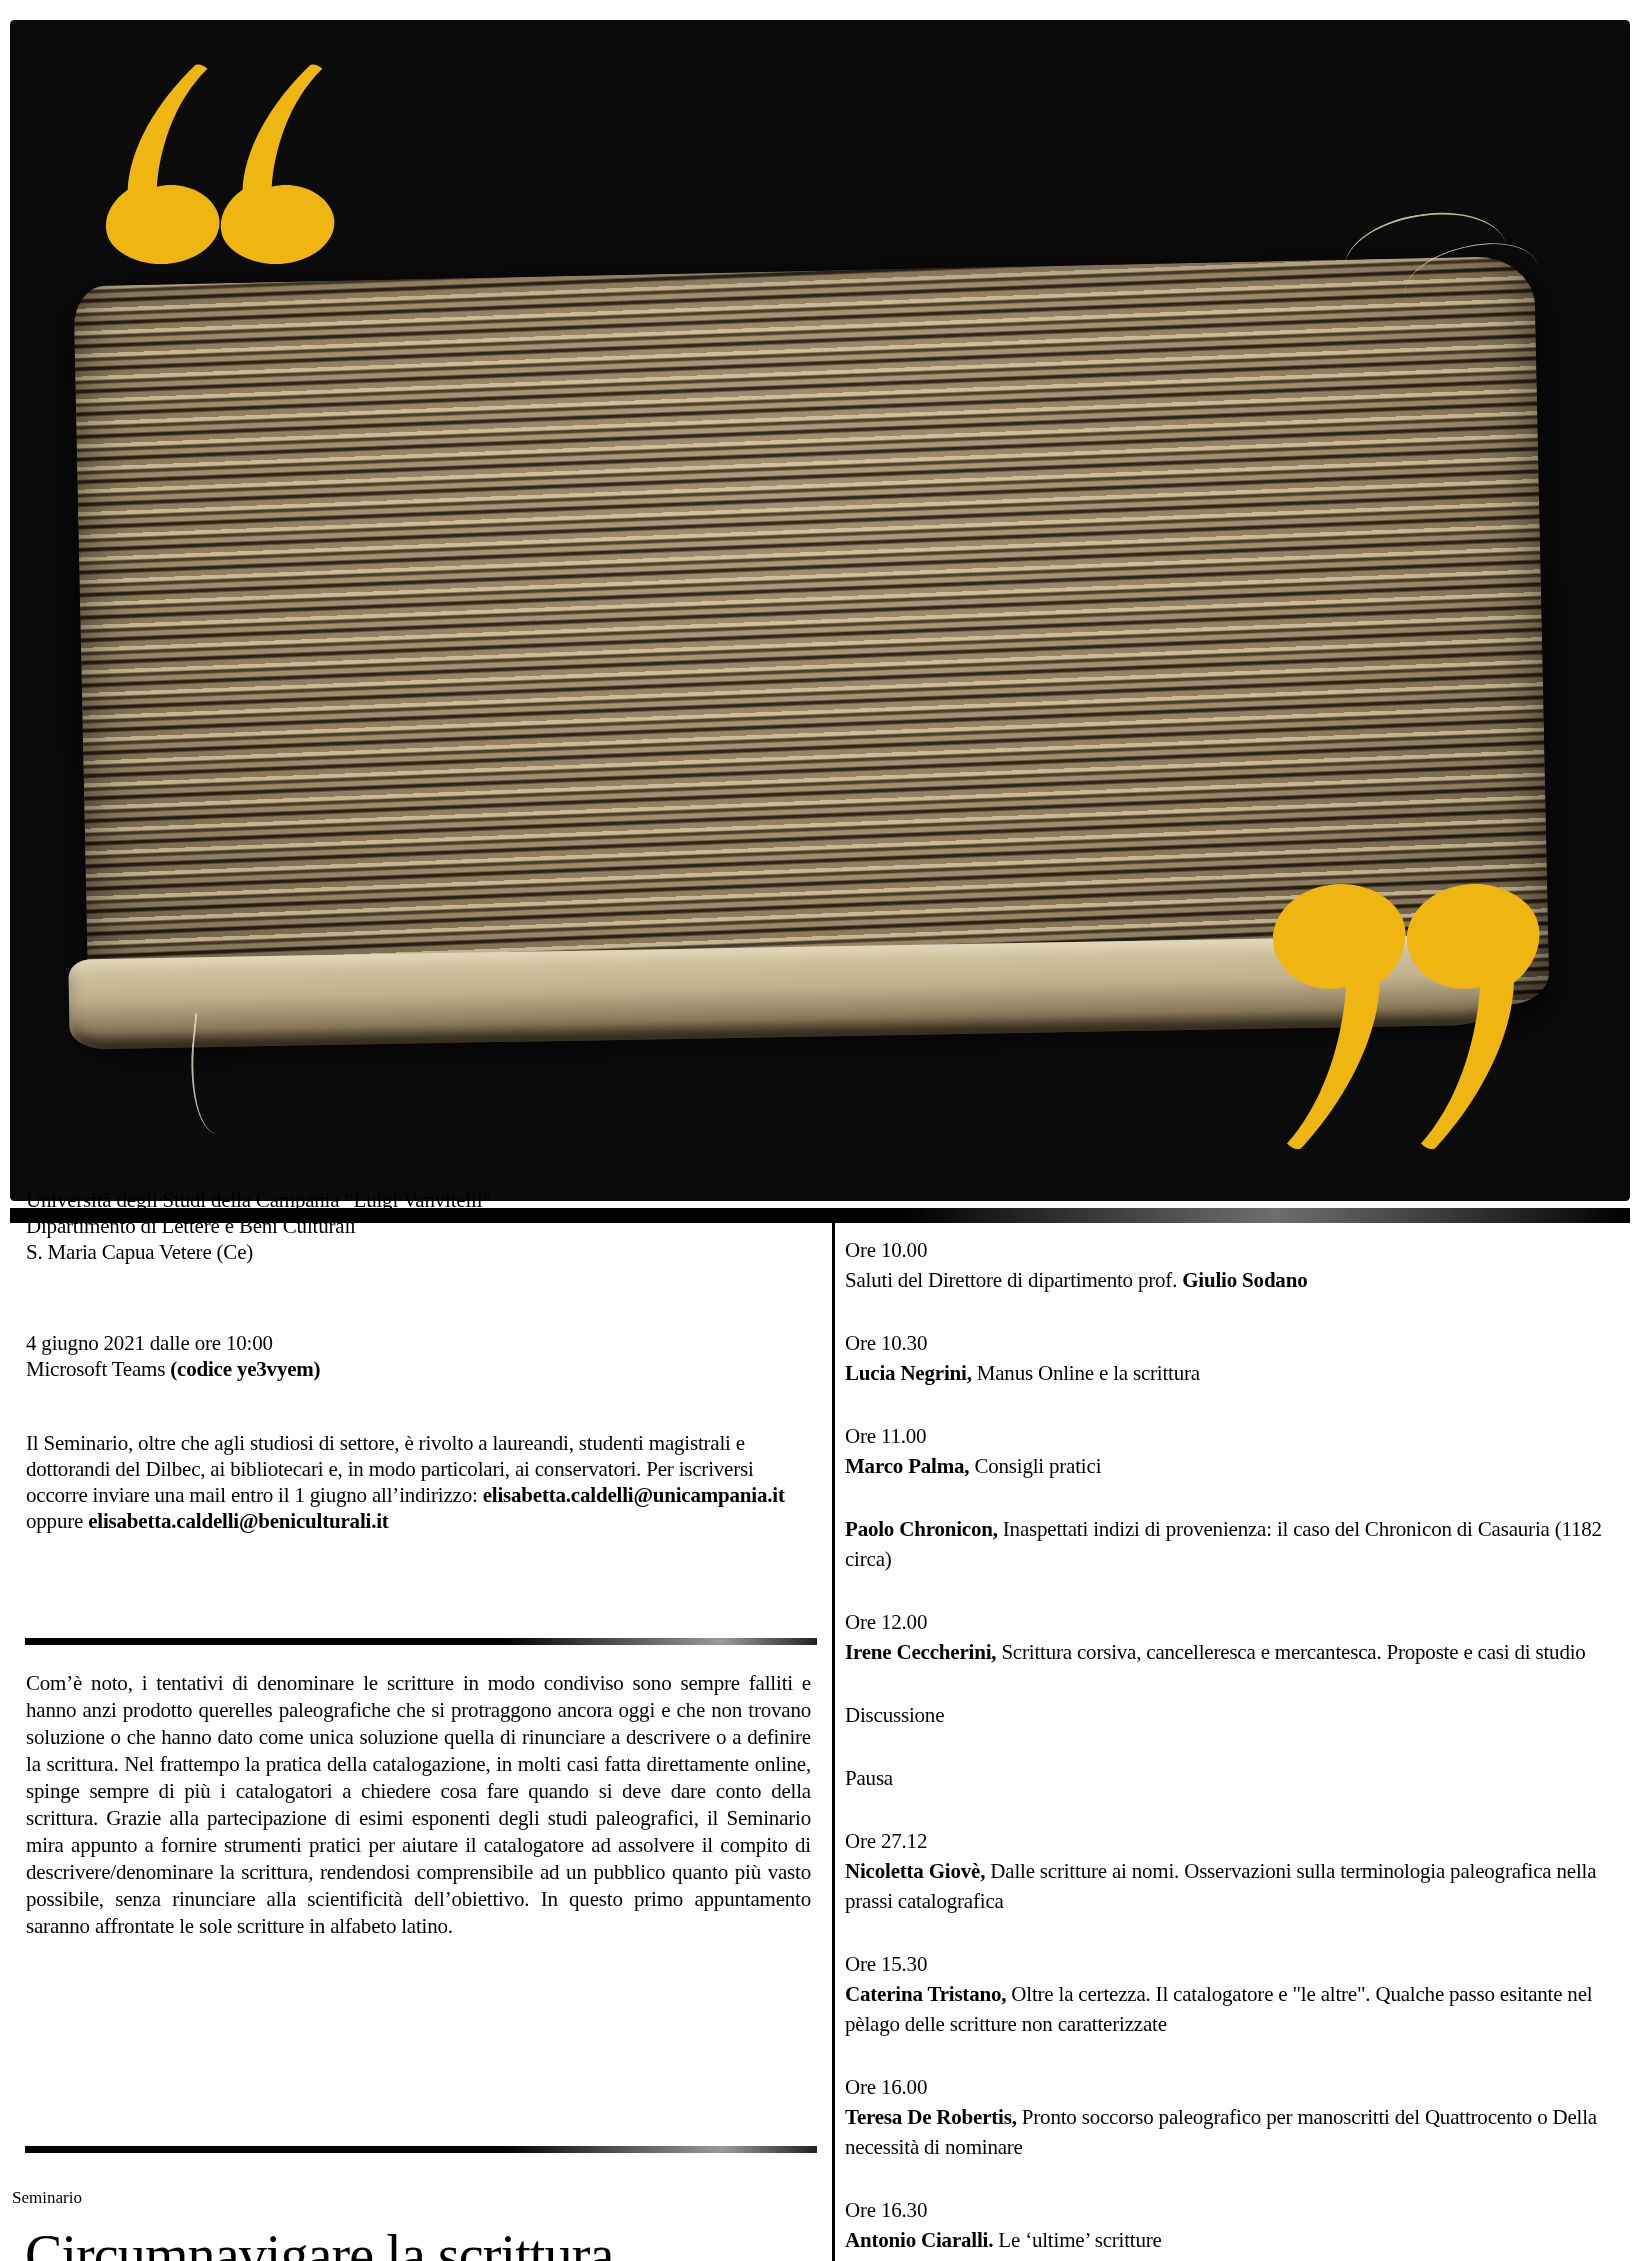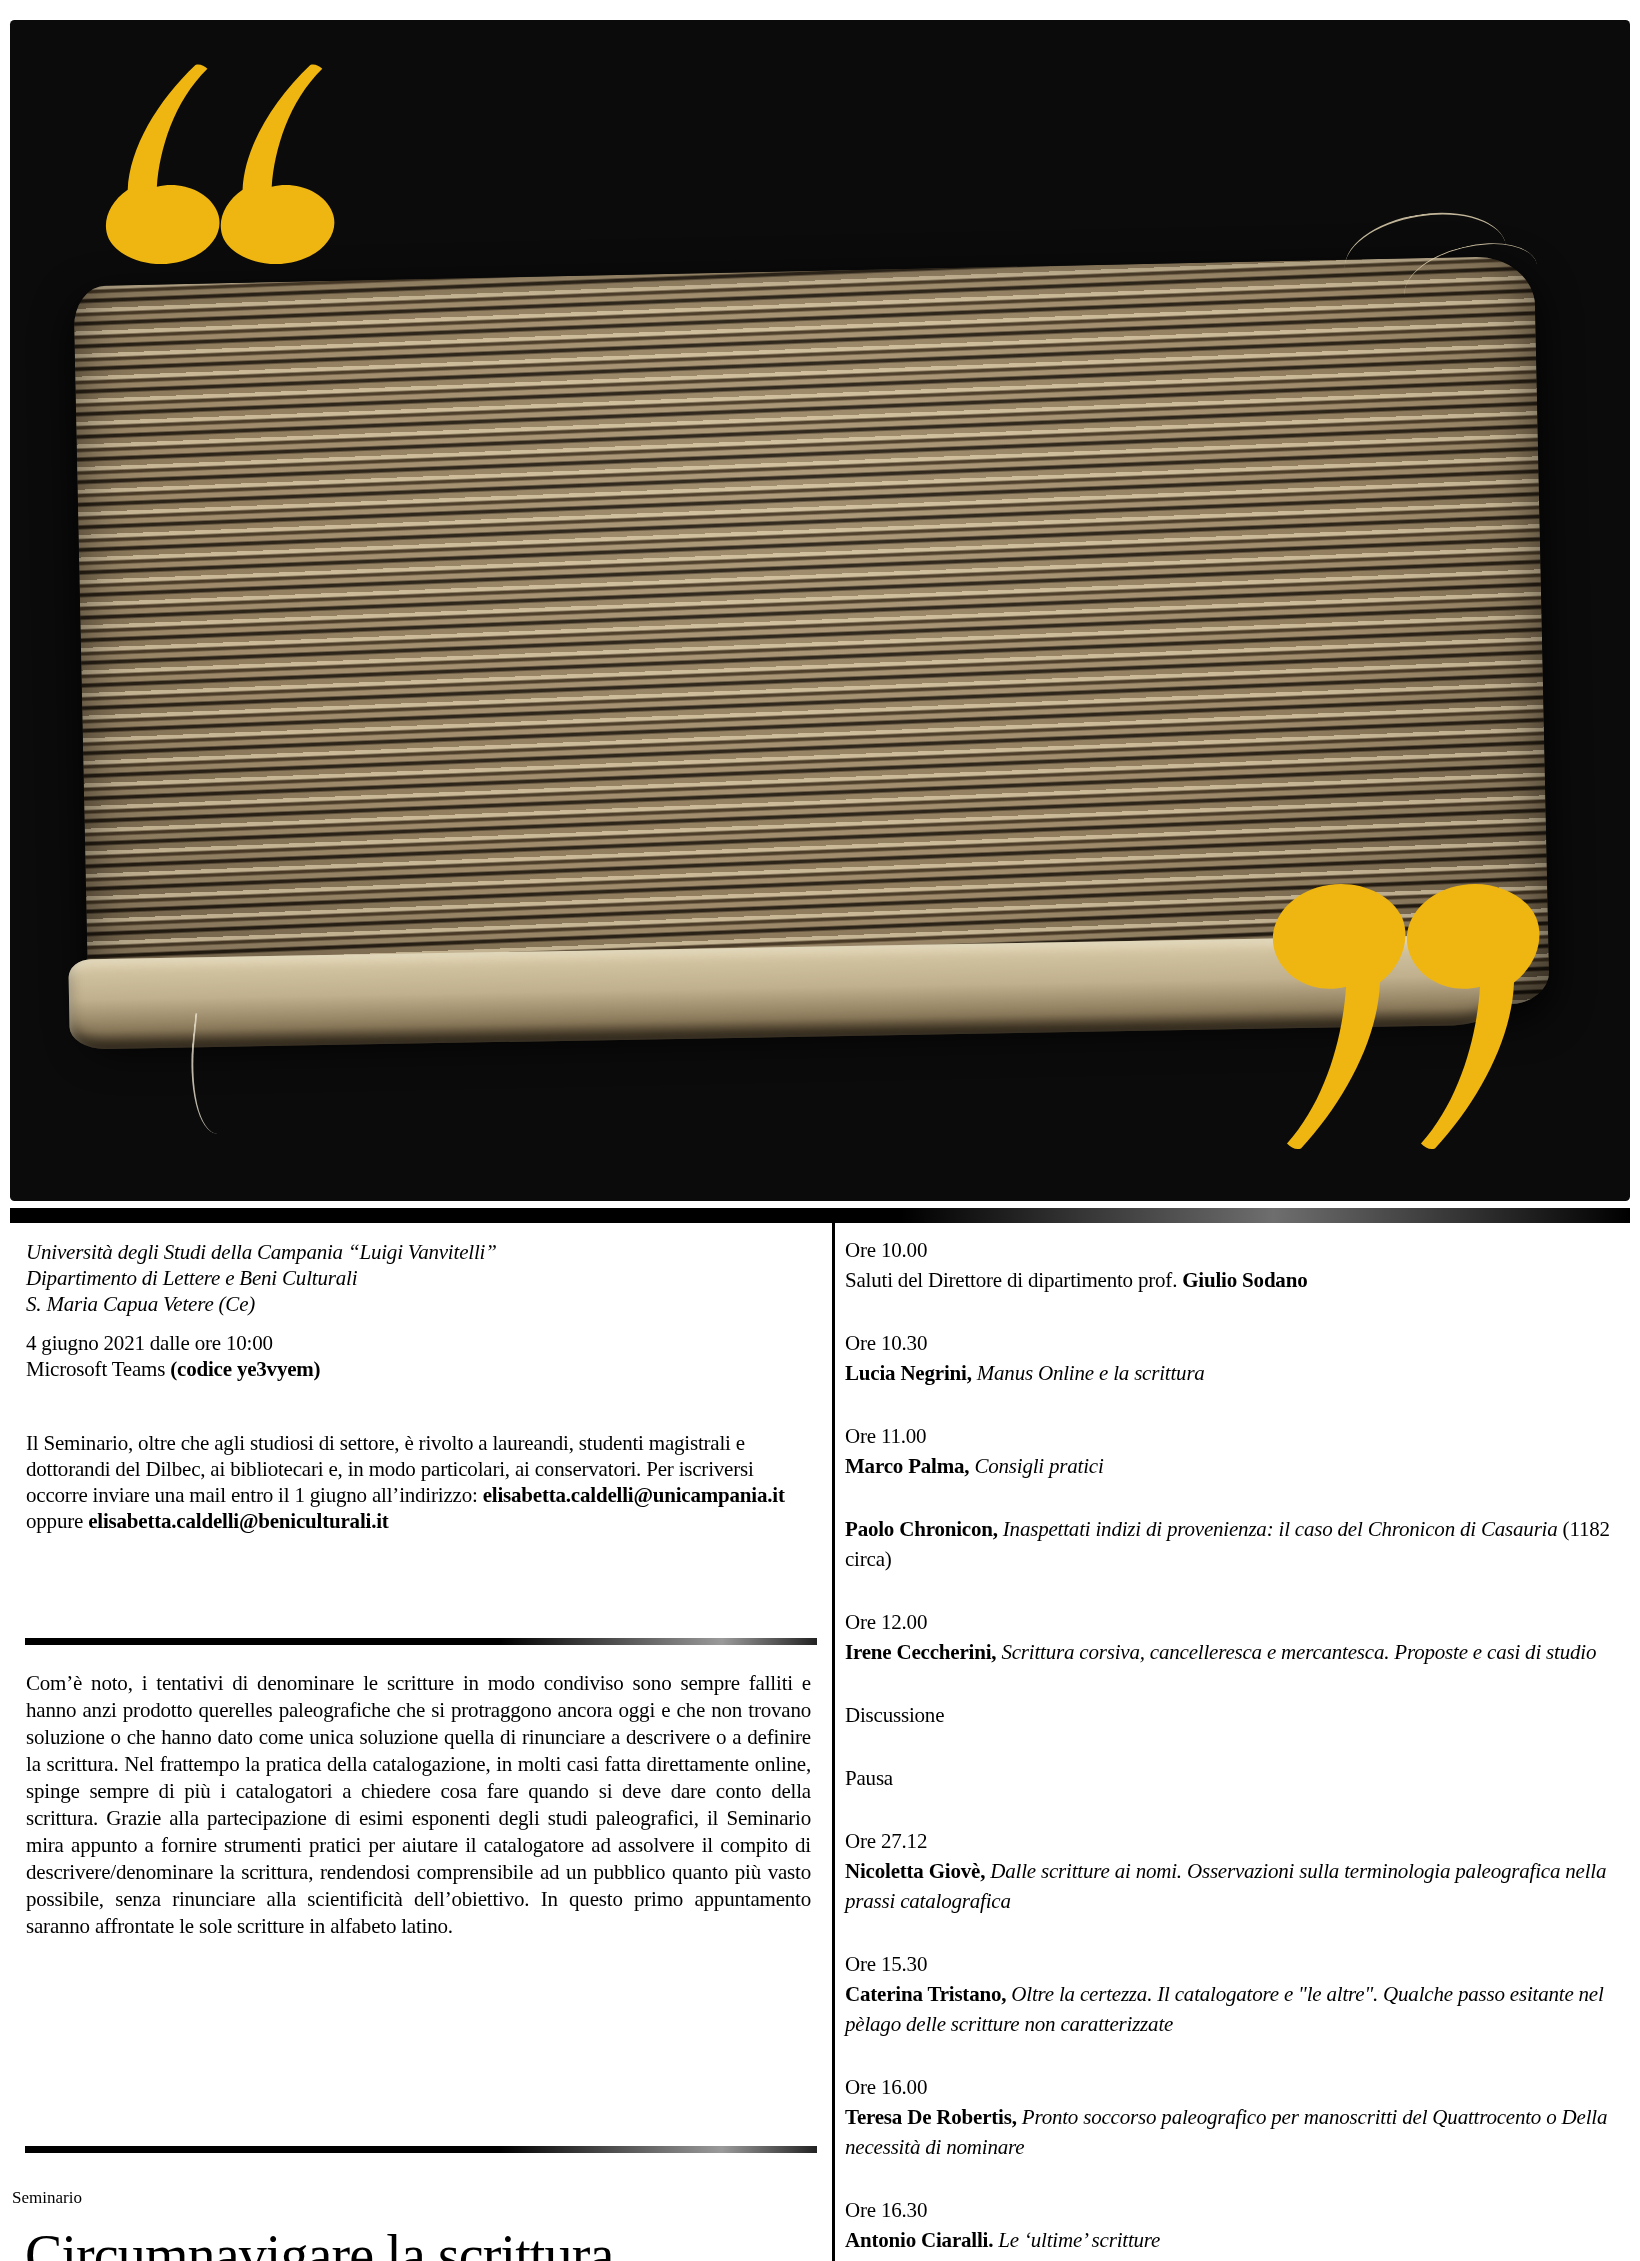--- a/index.html
+++ b/index.html
@@ -33,34 +33,34 @@
   
   .hero-rule{position:absolute;left:10px;top:1208px;width:1620px;height:14.5px;
              background:linear-gradient(90deg,#000 0 55%,#6e6e6e 78%,#000 100%);}
   .col-rule{position:absolute;left:25px;width:792px;height:7.2px;
             background:linear-gradient(90deg,#000 0 60%,#9a9a9a 88%,#222 100%);}
   .rule-1{top:1638px;} .rule-2{top:2146px;}
   .v-divider{position:absolute;left:832px;top:1222px;width:3.2px;height:1212px;background:#000;}
 
   
   .lcol{position:absolute;left:26px;width:785px;font-size:21px;letter-spacing:-0.2px;}
-  .org-block{top:1239px;line-height:26px;font-style:italic;}
+  .org-block{top:1187px;line-height:26px;}
   .date-block{top:1330px;line-height:26px;}
   .intro-block{top:1430px;line-height:26px;}
   .desc-block{top:1670px;line-height:27px;text-align:justify;}
   .kicker{position:absolute;left:12px;top:2188px;font-size:17px;letter-spacing:0;}
   .main-title{position:absolute;left:25px;top:2225px;font-size:56px;letter-spacing:-0.9px;line-height:60px;}
   .b{font-weight:bold;}
 
   
   .rcol{position:absolute;left:845px;top:1235px;width:780px;font-size:21px;letter-spacing:-0.2px;}
   .sched-item{margin-bottom:33px;line-height:30px;}
   .sched-time{line-height:30px;}
   .name{font-weight:bold;}
-  .work{font-style:italic;margin-top:40px;}
+  .work{margin-top:40px;}
 </style>
 </head>
 <body>
 
 <div class="poster">
 
   <div class="hero">
     <div class="book"></div>
     <div class="book-edge"></div>
     <div class="wisp wisp1"></div>

